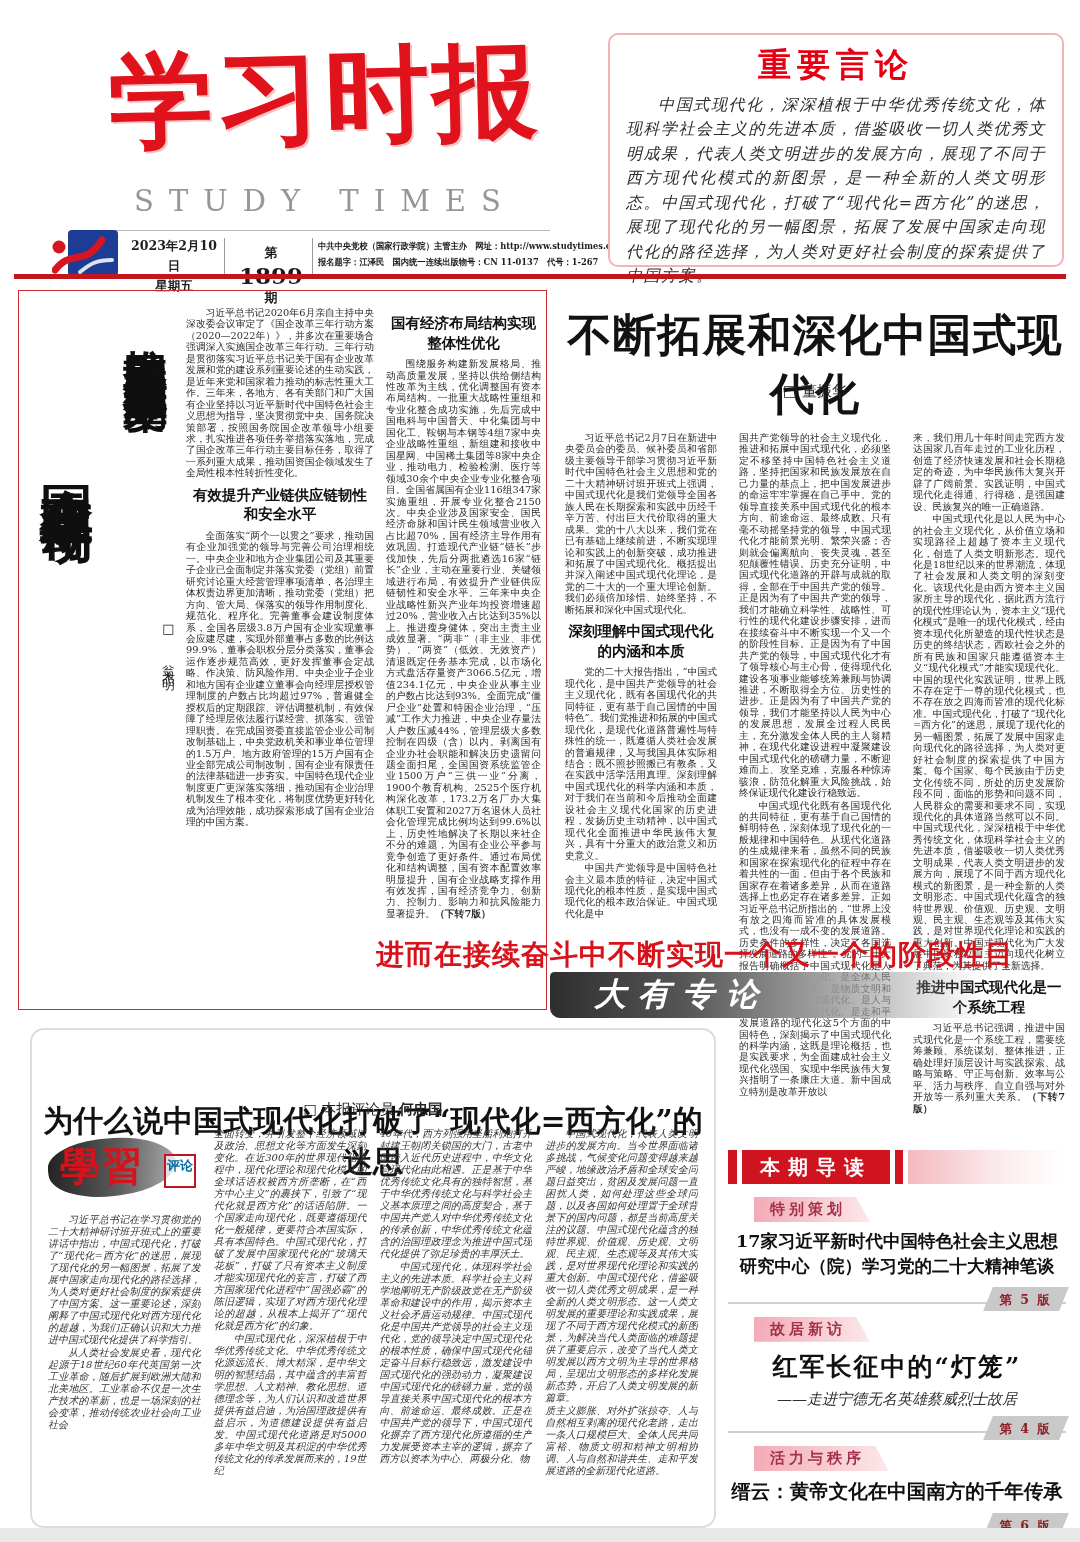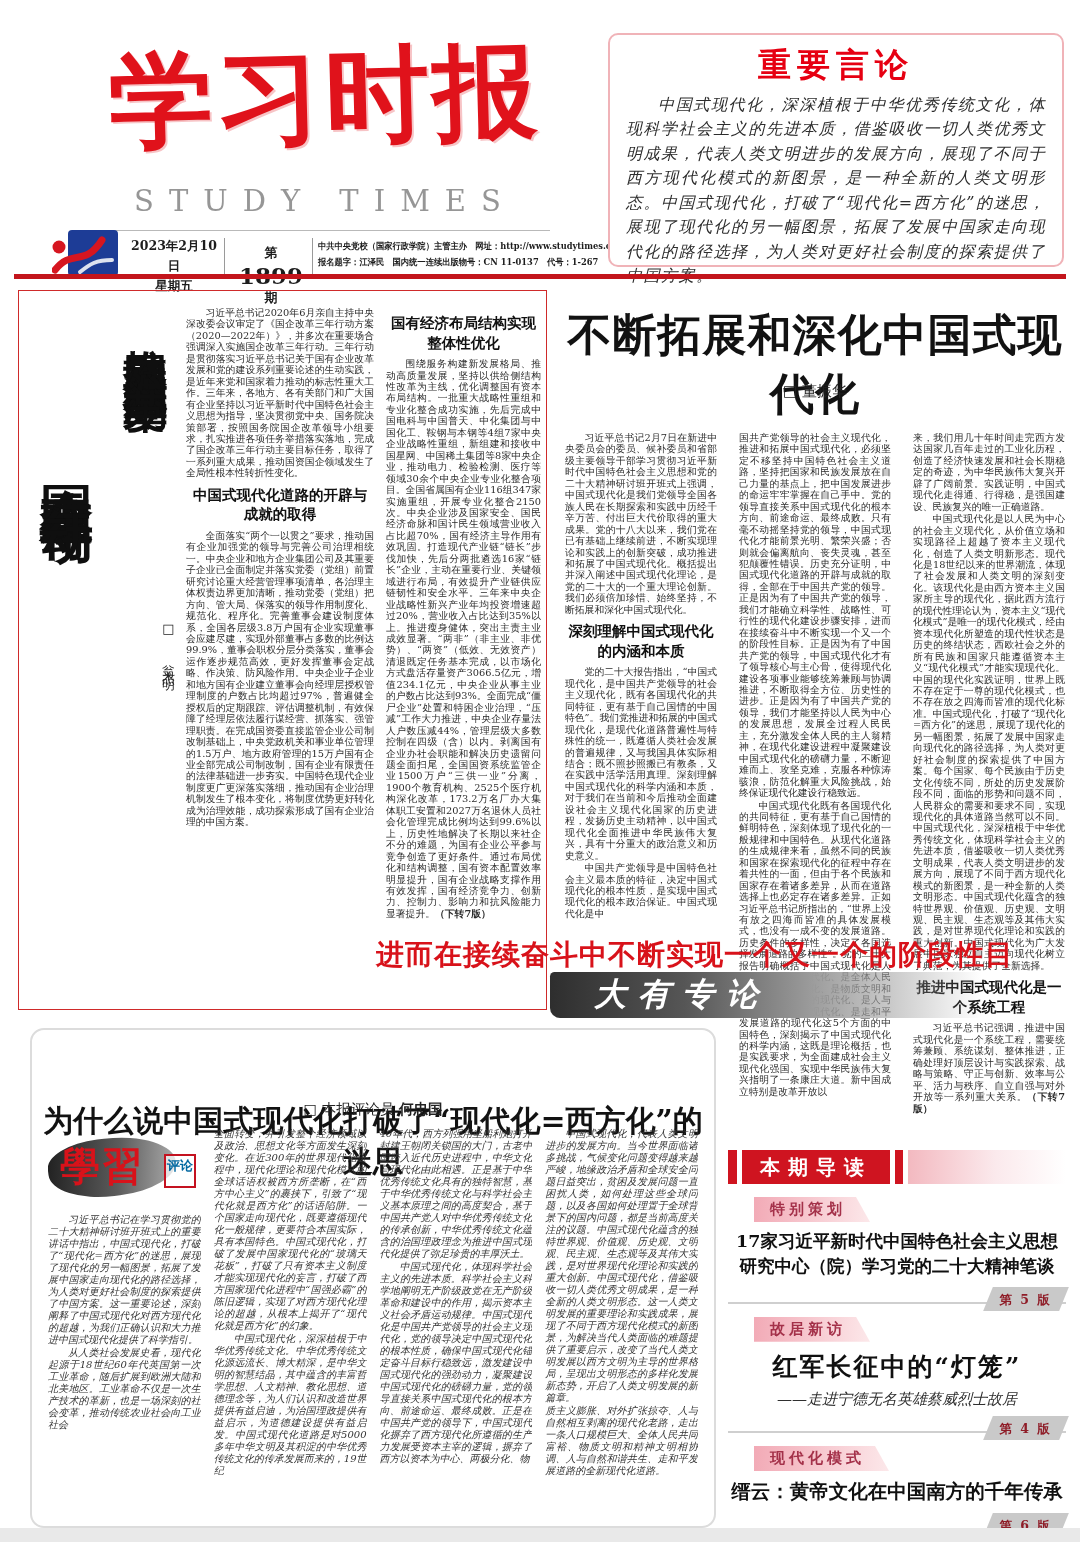--- a/index.html
+++ b/index.html
@@ -128,21 +128,21 @@
 
   <div class="abs" id="lead-box">
     <div class="abs" id="lead-vh">
       <div class="l1">推动国资国企领域发生深刻变革</div>
       <div class="l2">国企改革三年行动</div>
     </div>
     <div class="abs" id="lead-author">□ 翁杰明</div>
 
     <div class="col" id="lead-col-1">
       <p class="para">习近平总书记2020年6月亲自主持中央深改委会议审定了《国企改革三年行动方案（2020—2022年）》，并多次在重要场合强调深入实施国企改革三年行动。三年行动是贯彻落实习近平总书记关于国有企业改革发展和党的建设系列重要论述的生动实践，是近年来党和国家着力推动的标志性重大工作。三年来，各地方、各有关部门和广大国有企业坚持以习近平新时代中国特色社会主义思想为指导，坚决贯彻党中央、国务院决策部署，按照国务院国企改革领导小组要求，扎实推进各项任务举措落实落地，完成了国企改革三年行动主要目标任务，取得了一系列重大成果，推动国资国企领域发生了全局性根本性转折性变化。</p>
-      <div class="colsub">中国式现代化道路的开辟与成就的取得</div>
+      <div class="colsub">有效提升产业链供应链韧性和安全水平</div>
       <p class="para">全面落实“两个一以贯之”要求，推动国有企业加强党的领导与完善公司治理相统一。中央企业和地方企业集团公司及其重要子企业已全面制定并落实党委（党组）前置研究讨论重大经营管理事项清单，各治理主体权责边界更加清晰，推动党委（党组）把方向、管大局、保落实的领导作用制度化、规范化、程序化。完善董事会建设制度体系，全国各层级3.8万户国有企业实现董事会应建尽建，实现外部董事占多数的比例达99.9%，董事会职权分层分类落实，董事会运作逐步规范高效，更好发挥董事会定战略、作决策、防风险作用。中央企业子企业和地方国有企业建立董事会向经理层授权管理制度的户数占比均超过97%，普遍健全授权后的定期跟踪、评估调整机制，有效保障了经理层依法履行谋经营、抓落实、强管理职责。在完成国资委直接监管企业公司制改制基础上，中央党政机关和事业单位管理的1.5万户、地方政府管理的15万户国有企业全部完成公司制改制，国有企业有限责任的法律基础进一步夯实。中国特色现代企业制度更广更深落实落细，推动国有企业治理机制发生了根本变化，将制度优势更好转化成为治理效能，成功探索形成了国有企业治理的中国方案。</p>
     </div>
 
     <div class="col" id="lead-col-2">
       <div class="colsub">国有经济布局结构实现整体性优化</div>
       <p class="para"><span>围绕服务构建新发展格局、推动高质量发展，坚持以供给侧结构性改革为主线，优化调整国有资本布局结构。一批重大战略性重组和专业化整合成功实施，先后完成中国电科与中国普天、中化集团与中国化工、鞍钢与本钢等4组7家中央企业战略性重组，新组建和接收中国星网、中国稀土集团等8家中央企业，推动电力、检验检测、医疗等领域30余个中央企业专业化整合项目。全国省属国有企业116组347家实施重组，开展专业化整合2150次。中央企业涉及国家安全、国民经济命脉和国计民生领域营业收入占比超70%，国有经济主导作用有效巩固。打造现代产业链“链长”步伐加快，先后分两批遴选16家“链长”企业，主动在重要行业、关键领域进行布局，有效提升产业链供应链韧性和安全水平。三年来中央企业战略性新兴产业年均投资增速超过20%，营业收入占比达到35%以上。推进瘦身健体，突出主责主业成效显著。“两非”（非主业、非优势）、“两资”（低效、无效资产）清退既定任务基本完成，以市场化方式盘活存量资产3066.5亿元，增值234.1亿元，中央企业从事主业的户数占比达到93%。全面完成“僵尸企业”处置和特困企业治理，“压减”工作大力推进，中央企业存量法人户数压减44%，管理层级大多数控制在四级（含）以内。剥离国有企业办社会职能和解决历史遗留问题全面扫尾，全国国资系统监管企业1500万户“三供一业”分离，1900个教育机构、2525个医疗机构深化改革，173.2万名厂办大集体职工安置和2027万名退休人员社会化管理完成比例均达到99.6%以上，历史性地解决了长期以来社企不分的难题，为国有企业公平参与竞争创造了更好条件。通过布局优化和结构调整，国有资本配置效率明显提升，国有企业战略支撑作用有效发挥，国有经济竞争力、创新力、控制力、影响力和抗风险能力显著提升。</span><span class="jump">（下转7版）</span></p>
     </div>
   </div>
 
   <div class="abs" id="main-article">
@@ -226,21 +226,21 @@
     <div>
       <span class="dg-tag">故居新访</span>
       <div class="dg-title t2">红军长征中的“灯笼”</div>
       <div class="dg-sub">——走进宁德无名英雄蔡威烈士故居</div>
       <div class="dg-line">
         <span class="dg-badge"><i>第 4 版</i></span>
       </div>
     </div>
 
     <div>
-      <span class="dg-tag">现代化模式</span>
+      <span class="dg-tag">活力与秩序</span>
       <div class="dg-title t3">缙云：黄帝文化在中国南方的千年传承</div>
       <div class="dg-line">
         <span class="dg-badge"><i>第 6 版</i></span>
       </div>
     </div>
 
   </div>
 
   <div class="abs" id="page-bottom-strip"></div>
 </div>

